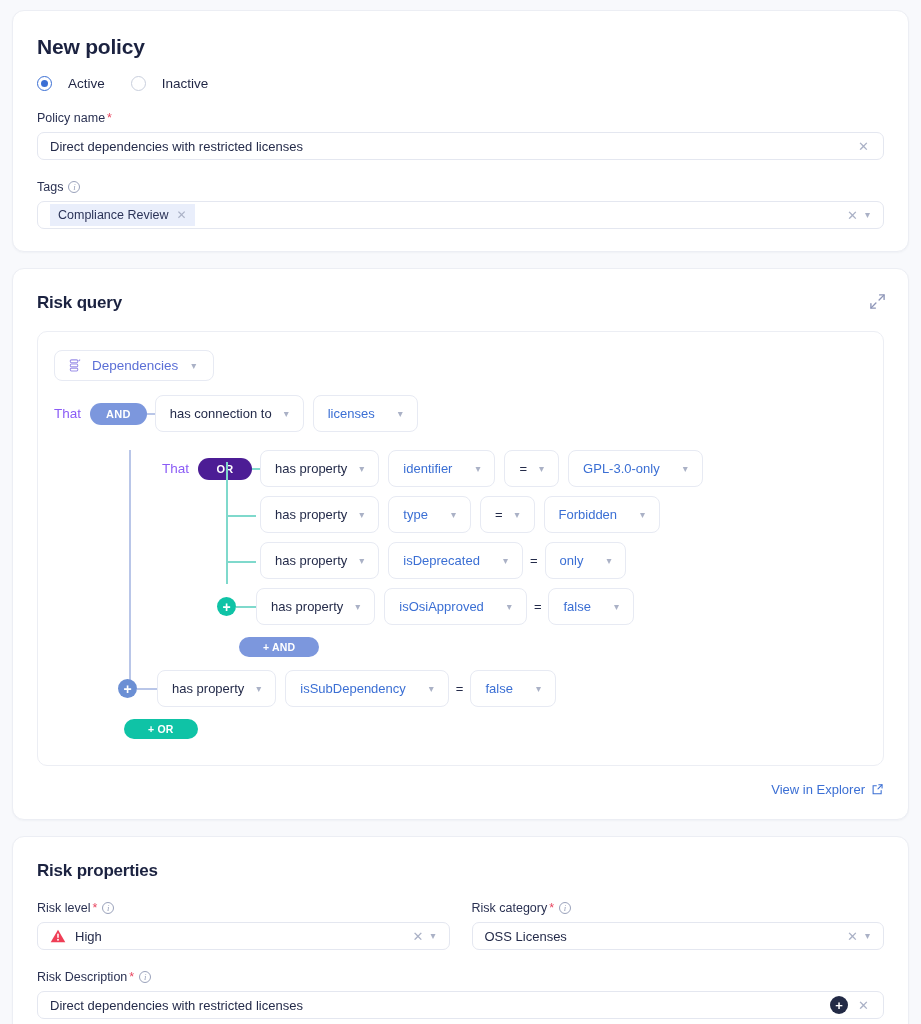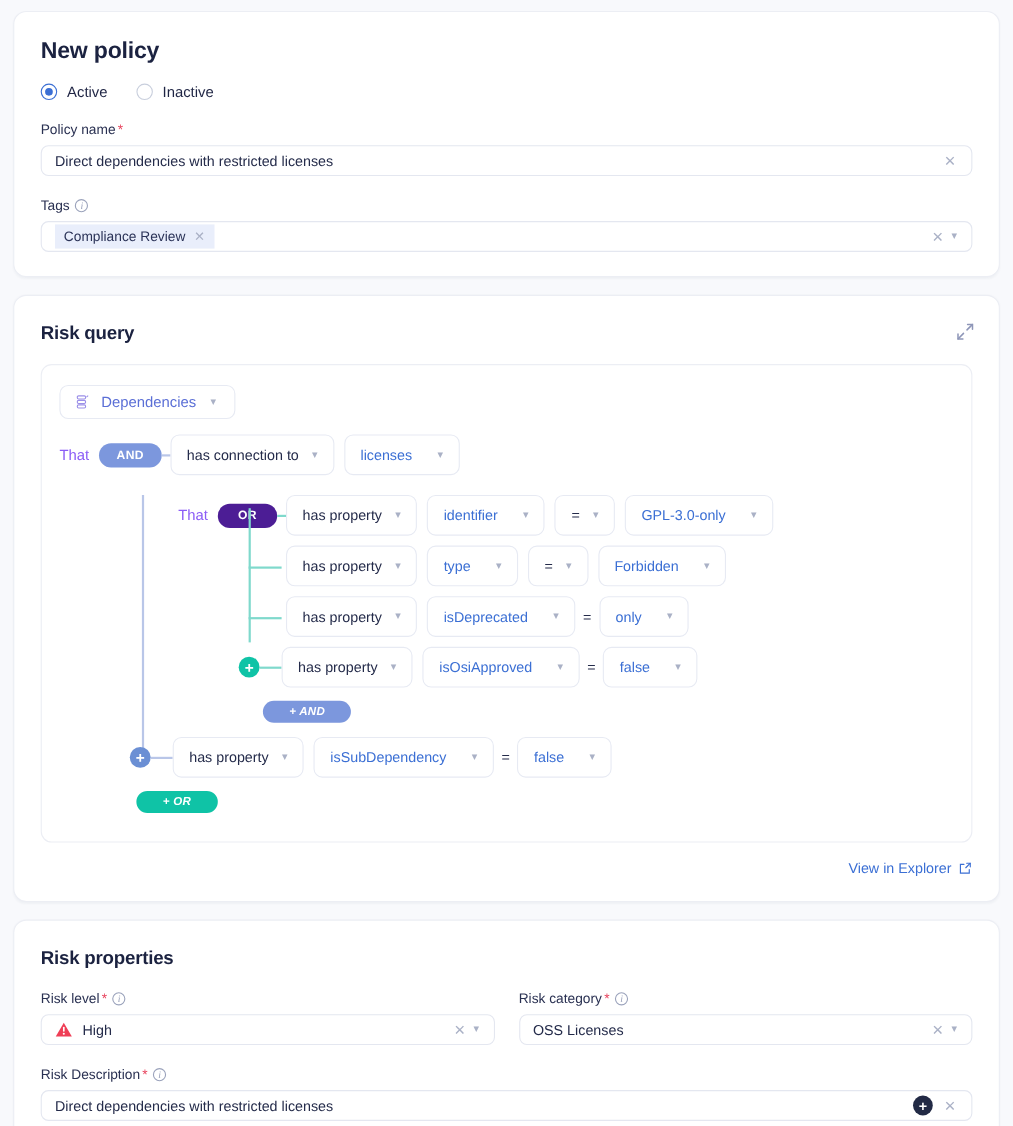--- a/index.html
+++ b/index.html
@@ -25,21 +25,21 @@
   .card-title {
     font-size: 21px;
     font-weight: 700;
     color: #1b2240;
     letter-spacing: -0.2px;
   }
   h2.card-title { font-size: 17px; }
 
   
   .radio-row { display: flex; align-items: center; gap: 26px; margin-top: 17px; }
-  .radio { display: flex; align-items: center; gap: 9px; cursor: pointer; }
+  .radio { display: flex; align-items: center; gap: 16px; cursor: pointer; }
   .radio-dot {
     width: 15px; height: 15px; border-radius: 50%;
     border: 1.5px solid #c9cfdd; background: #fff;
     display: inline-block; position: relative;
   }
   .radio-dot.on { border-color: #3b6fd4; }
   .radio-dot.on::after {
     content: ""; position: absolute; left: 3px; top: 3px;
     width: 7px; height: 7px; border-radius: 50%; background: #3b6fd4;
   }
@@ -118,21 +118,20 @@
     cursor: pointer;
   }
   .pill.dark { color: #242b4a; }
   .pill.blue { color: #3b6fd4; gap: 20px; }
   .eq-plain { font-size: 13px; color: #242b4a; padding: 0 7px; }
 
   .add-btn {
     border-radius: 999px; color: #fff; font-size: 10.5px; font-weight: 600;
     padding: 4px 24px; cursor: pointer; display: inline-block;
     letter-spacing: .2px;
-    font-style: italic;
   }
   .add-and { background: #7c97dd; }
   .add-or  { background: #0fc3a6; }
 
   .node {
     width: 19px; height: 19px; border-radius: 50%;
     display: inline-flex; align-items: center; justify-content: center;
     color: #fff; font-size: 14px; font-weight: 700; line-height: 1;
     cursor: pointer; flex: none;
   }

